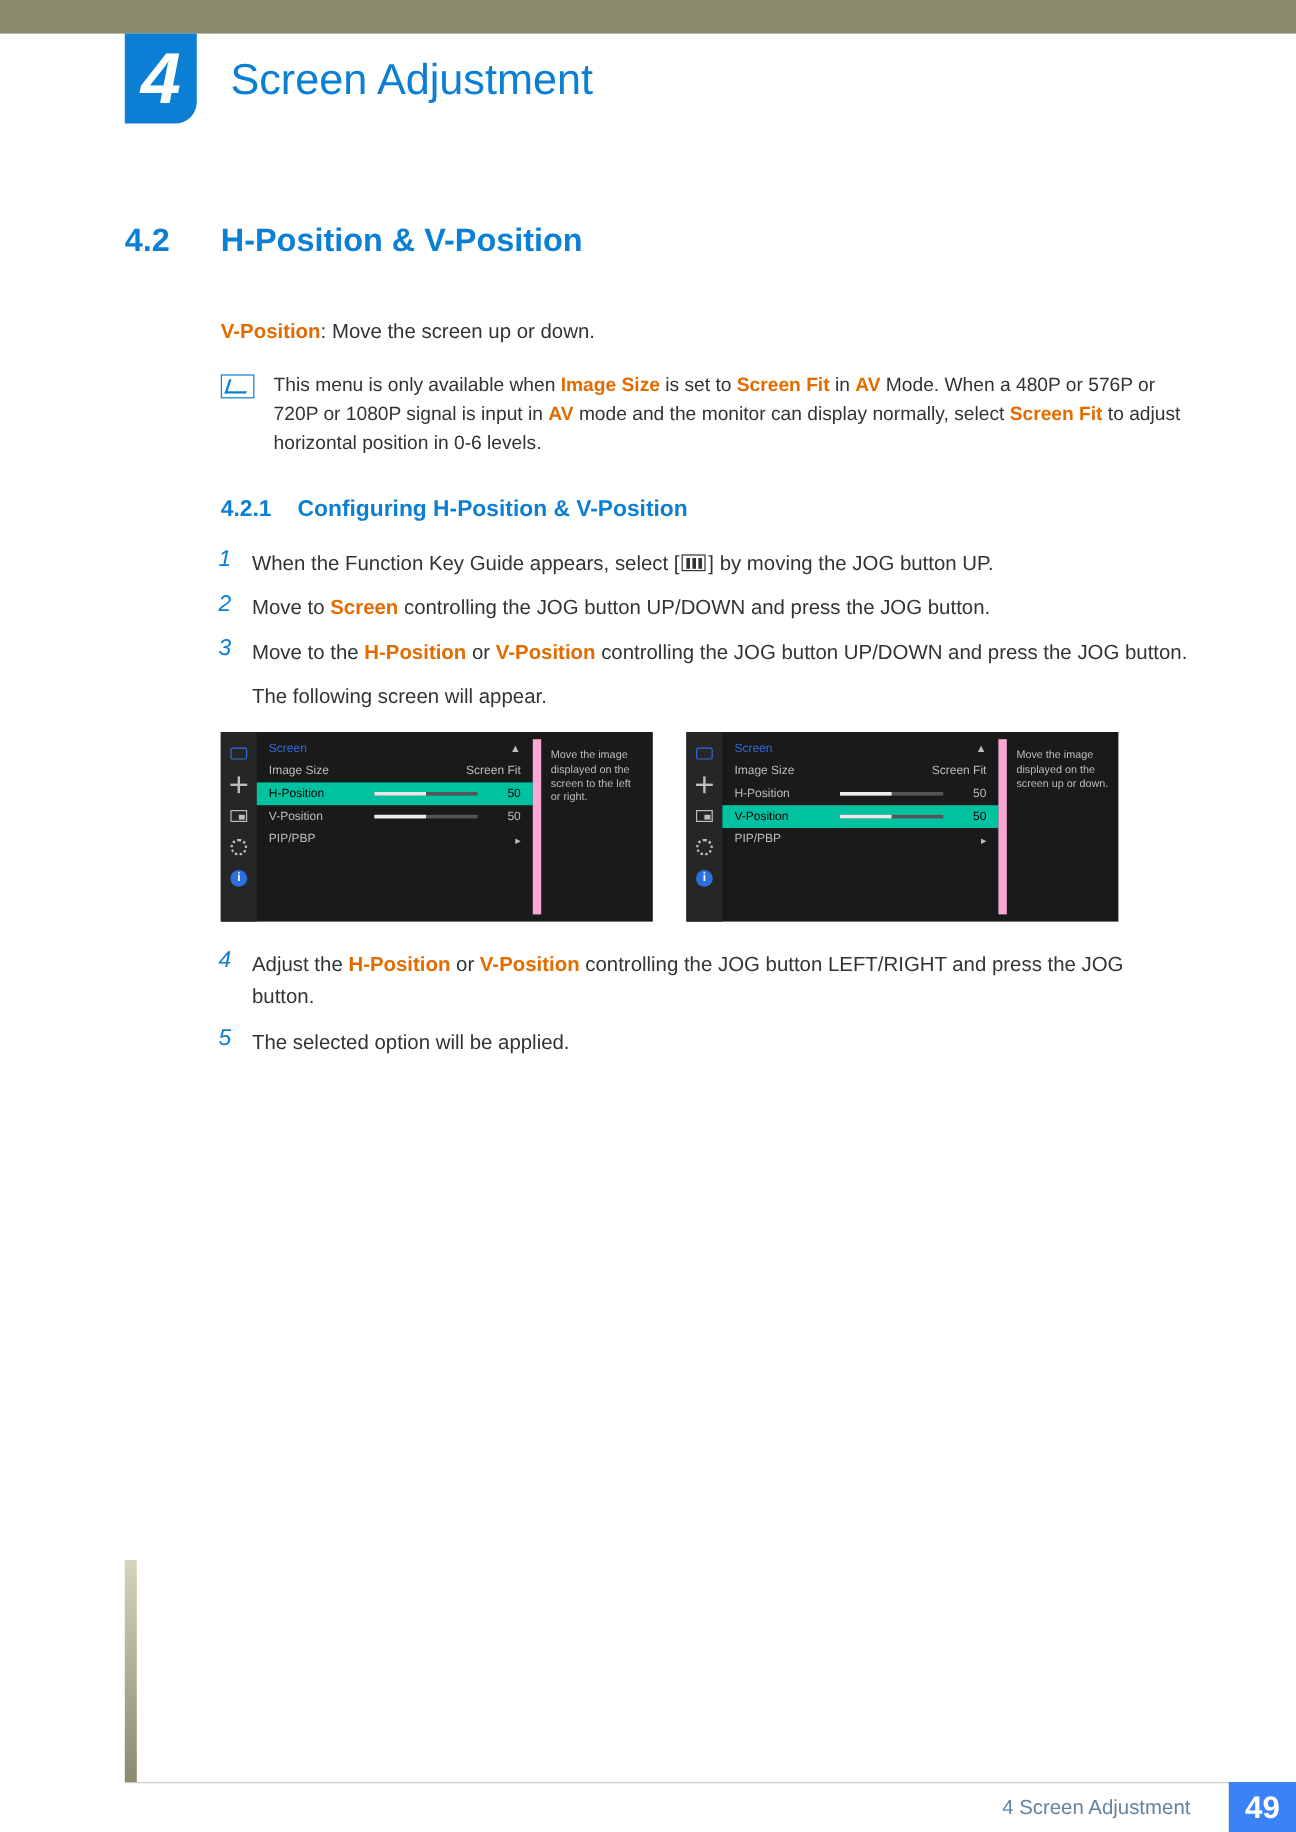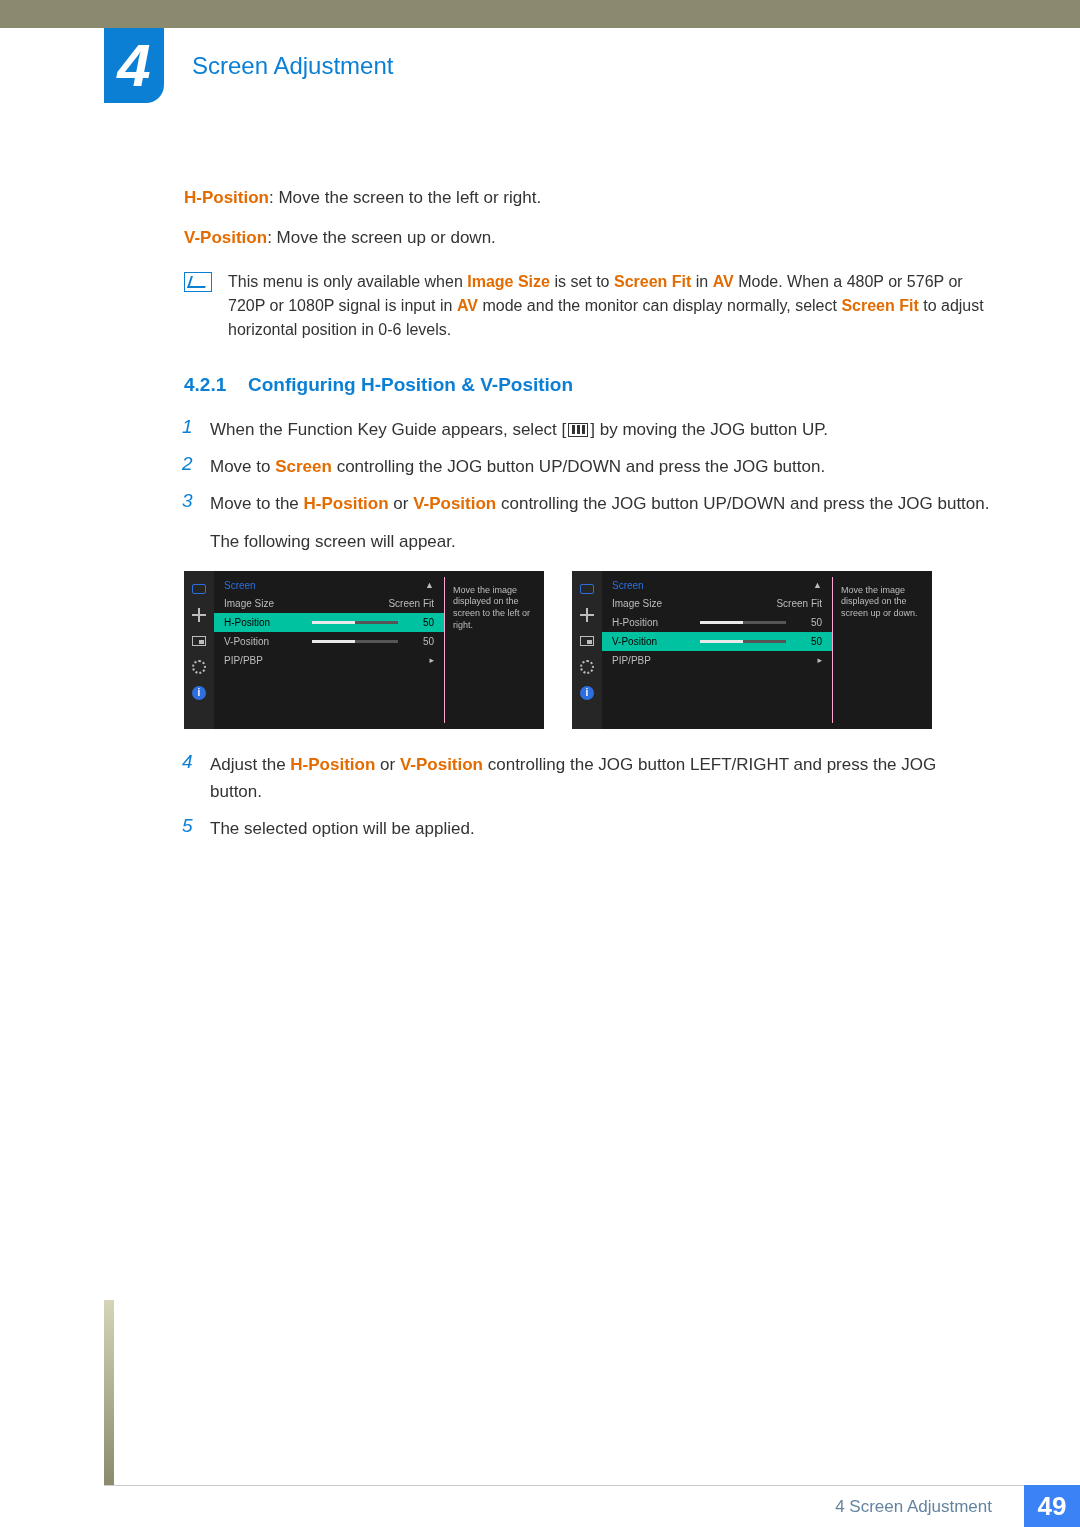--- a/index.html
+++ b/index.html
@@ -35,21 +35,21 @@
     align-items: center;
     justify-content: center;
     color: #fff;
     font-size: 60px;
     font-style: italic;
     font-weight: bold;
   }
   .chapter-title {
     margin-left: 28px;
     color: #0b7fd4;
-    font-size: 24px;
+    font-size: 36px;
     font-weight: 500;
   }
   .content {
     position: absolute;
     top: 185px;
     left: 104px;
     right: 90px;
   }
   .section-row {
     display: flex;
@@ -125,21 +125,21 @@
   .osd-item {
     display:flex; align-items:center; justify-content:space-between;
     padding:4px 10px; font-size:10px;
   }
   .osd-item.sel { background:#00c2a0; color:#000; }
   .osd-item .label { flex:0 0 80px; }
   .osd-item .bar { flex:1 1 auto; height:3px; background:#555; margin:0 8px; position:relative; }
   .osd-item .bar .fill { position:absolute; left:0; top:0; bottom:0; background:#eaeaea; }
   .osd-item .val { width:28px; text-align:right; }
   .osd-item .car { width:10px; text-align:right; color:#bdbdbd; font-size:9px; }
-  .osd-help { width:100px; border-left:1px solid #f9a8d4; padding:8px 8px; font-size:9px; line-height:1.3; color:#bdbdbd; }
+  .osd-help { width:100px; border-left:7px solid #f9a8d4; padding:8px 8px; font-size:9px; line-height:1.3; color:#bdbdbd; }
   .footer {
     position:absolute; bottom:0; left:0; right:0; height:42px;
     display:flex; align-items:stretch;
   }
   .footer-line { flex:1; border-top:1px solid #ccc; margin-left:104px; display:flex; align-items:center; justify-content:flex-end; padding-right:0; }
   .footer-text { color:#6384a0; font-size:17px; margin-right:32px; }
   .footer-page { width:56px; background:#3b82f6; color:#fff; font-size:26px; font-weight:bold; display:flex; align-items:center; justify-content:center; }
   .left-stripe { position:absolute; left:104px; top:1300px; width:10px; bottom:42px; background: linear-gradient(#d6d4b8,#8c8a6e); }
 </style>
 </head>
@@ -147,26 +147,27 @@
 
 <div class="top-bar"></div>
 
 <div class="header">
   <div class="chapter-badge">4</div>
   <div class="chapter-title">Screen Adjustment</div>
 </div>
 
 <div class="content">
 
+  <div class="section-row">
+    <div class="section-number">4.2</div>
+    <div class="section-title">H-Position &amp; V-Position</div>
+  </div>
 
   <div class="body-block">
 
-    <p class="para">
-      <span class="orange-b">H-Position</span><span>: Move the screen to the left or right.</span>
-    </p>
     <p class="para">
       <span class="orange-b">V-Position</span><span>: Move the screen up or down.</span>
     </p>
 
     <div class="note-row">
       <div class="note-icon"></div>
       <div class="note-text">
         <span>This menu is only available when </span><span class="orange-b">Image Size</span><span> is set to </span><span class="orange-b">Screen Fit</span><span> in </span><span class="orange-b">AV</span><span> Mode. When a 480P or 576P or 720P or 1080P signal is input in </span><span class="orange-b">AV</span><span> mode and the monitor can display normally, select </span><span class="orange-b">Screen Fit</span><span> to adjust horizontal position in 0-6 levels.</span>
       </div>
     </div>

